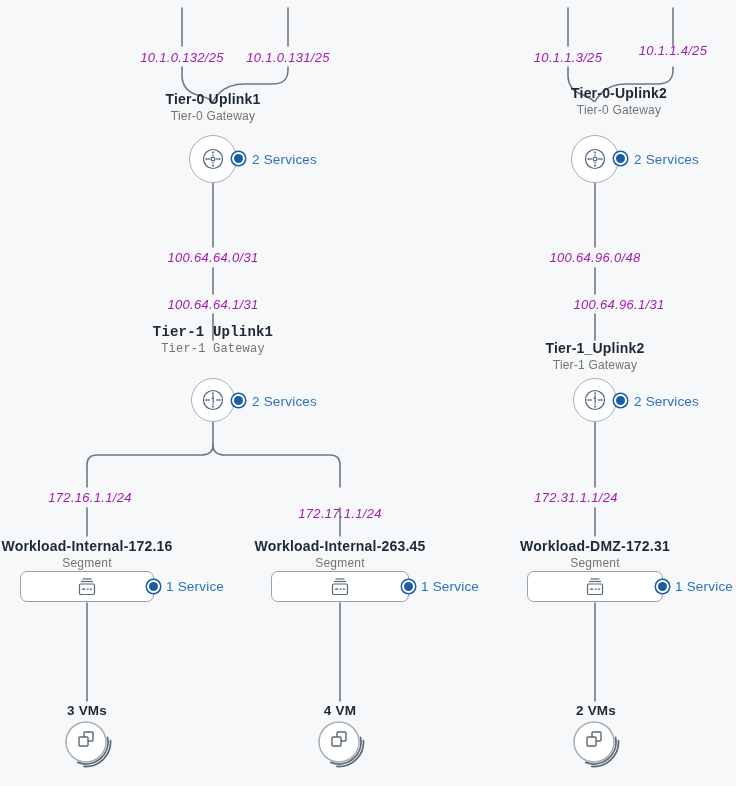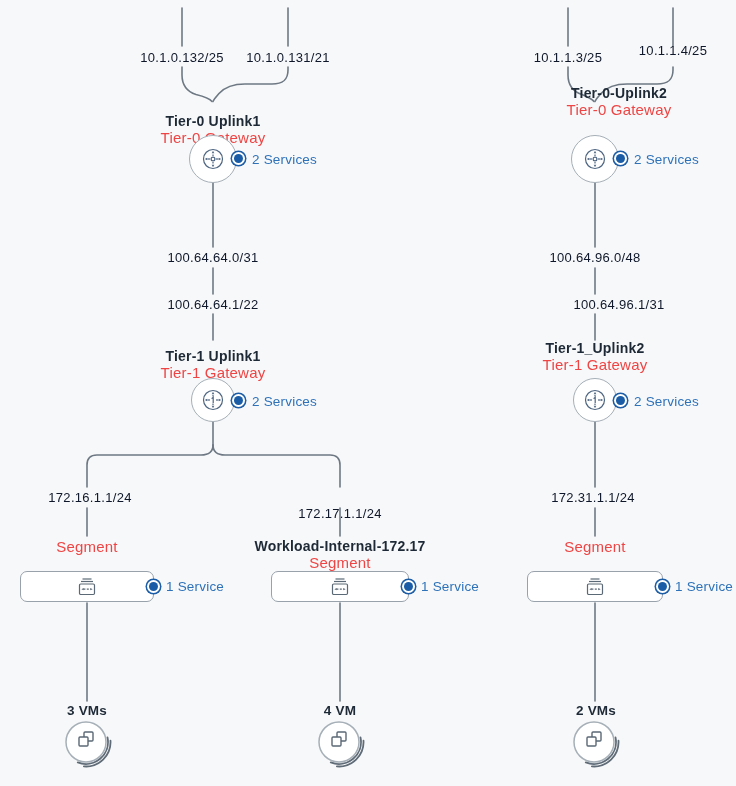--- a/index.html
+++ b/index.html
@@ -8,25 +8,25 @@
     font-family:"Liberation Sans",sans-serif;
     background:#f7f8f9;
     overflow:hidden;
   }
   .canvas{position:relative;width:736px;height:786px;background:#f7f8f9;}
   .edges{position:absolute;left:0;top:0;}
   .edges path{stroke:#6e7884;stroke-width:1.6;fill:none;stroke-linecap:round;}
   .cx{transform:translateX(-50%);}
   .ip{
     position:absolute;white-space:nowrap;
-    font-size:13px;color:#0f172a;letter-spacing:.3px;line-height:15px;
+    font-size:13px;color:#a21caf;letter-spacing:.3px;line-height:15px;font-style:italic;
   }
   .node-header{position:absolute;text-align:center;white-space:nowrap;}
   .title{font-size:14px;font-weight:bold;color:#1d2936;letter-spacing:.2px;line-height:16px;}
-  .sub{font-size:15px;color:#ef4444;letter-spacing:.2px;line-height:14px;margin-top:2px;}
+  .sub{font-size:12px;color:#737373;letter-spacing:.2px;line-height:14px;margin-top:2px;}
   .gw-circle{
     position:absolute;border-radius:50%;
     background:#fff;border:1.5px solid #a6afb7;
     display:flex;align-items:center;justify-content:center;
     box-sizing:border-box;cursor:pointer;
   }
   .seg-box{
     position:absolute;height:31px;border-radius:7px;
     background:#fff;border:1.5px solid #99a2ab;
     display:flex;align-items:center;justify-content:center;
@@ -88,32 +88,32 @@
 
     <path d="M595,422 V487"></path>
     <path d="M595,508 V536"></path>
 
     <path d="M87,603 V701"></path>
     <path d="M340,603 V701"></path>
     <path d="M595,603 V701"></path>
   </svg>
 
   <span class="ip cx" style="left:182px;top:50px;">10.1.0.132/25</span>
-  <span class="ip cx" style="left:288px;top:50px;">10.1.0.131/21</span>
+  <span class="ip cx" style="left:288px;top:50px;">10.1.0.131/25</span>
   <span class="ip cx" style="left:568px;top:50px;">10.1.1.3/25</span>
   <span class="ip cx" style="left:673px;top:43px;">10.1.1.4/25</span>
   <span class="ip cx" style="left:213px;top:250px;">100.64.64.0/31</span>
-  <span class="ip cx" style="left:213px;top:297px;">100.64.64.1/22</span>
+  <span class="ip cx" style="left:213px;top:297px;">100.64.64.1/31</span>
   <span class="ip cx" style="left:595px;top:250px;">100.64.96.0/48</span>
   <span class="ip cx" style="left:595px;top:297px;margin-left:24px;">100.64.96.1/31</span>
   <span class="ip cx" style="left:90px;top:490px;">172.16.1.1/24</span>
   <span class="ip cx" style="left:340px;top:490px;margin-top:16px;">172.17.1.1/24</span>
-  <span class="ip cx" style="left:593px;top:490px;">172.31.1.1/24</span>
-
-  <div class="node-header cx" style="left:213px;top:113px;">
+  <span class="ip cx" style="left:576px;top:490px;">172.31.1.1/24</span>
+
+  <div class="node-header cx" style="left:213px;top:91px;">
     <div class="title">Tier-0 Uplink1</div>
     <div class="sub">Tier-0 Gateway</div>
   </div>
   <div class="gw-circle" style="left:189px;top:135px;width:48px;height:48px;">
     <svg width="26" height="26" viewBox="0 0 26 26">
       <circle class="glyph" cx="13" cy="13" r="9.5"></circle>
       <line class="glyph" x1="13" y1="10" x2="13" y2="7.4" stroke-dasharray="1.6 1.2"></line>
       <polygon class="glyph-fill" points="13,4.8 11.7,7.2 14.3,7.2"></polygon>
       <line class="glyph" x1="13" y1="16" x2="13" y2="18.6" stroke-dasharray="1.6 1.2"></line>
       <polygon class="glyph-fill" points="13,21.2 11.7,18.8 14.3,18.8"></polygon>
@@ -141,21 +141,21 @@
       <line class="glyph" x1="10" y1="13" x2="7.4" y2="13"></line>
       <polygon class="glyph-fill" points="4.8,13 7.2,11.7 7.2,14.3"></polygon>
       <line class="glyph" x1="16" y1="13" x2="18.6" y2="13"></line>
       <polygon class="glyph-fill" points="21.2,13 18.8,11.7 18.8,14.3"></polygon>
       <circle class="glyph" cx="13" cy="13" r="1.9"></circle>
     </svg>
   </div>
   <div class="badge" style="left:616px;top:154px;"></div>
   <span class="svc" style="left:634px;top:152px;">2 Services</span>
 
-  <div class="node-header cx" style="left:213px;top:348px;">
+  <div class="node-header cx" style="left:213px;top:324px;font-family:Liberation Mono, monospace;">
     <div class="title">Tier-1 Uplink1</div>
     <div class="sub">Tier-1 Gateway</div>
   </div>
   <div class="gw-circle" style="left:191px;top:378px;width:44px;height:44px;">
     <svg width="26" height="26" viewBox="0 0 26 26">
       <circle class="glyph" cx="13" cy="13" r="9.5"></circle>
       <line class="glyph" x1="13" y1="9.6" x2="13" y2="7.4" stroke-dasharray="1.6 1.2"></line>
       <polygon class="glyph-fill" points="13,4.8 11.7,7.2 14.3,7.2"></polygon>
       <line class="glyph" x1="13" y1="16.4" x2="13" y2="18.6" stroke-dasharray="1.6 1.2"></line>
       <polygon class="glyph-fill" points="13,21.2 11.7,18.8 14.3,18.8"></polygon>
@@ -184,53 +184,55 @@
       <polygon class="glyph-fill" points="4.8,13 7.2,11.7 7.2,14.3"></polygon>
       <line class="glyph" x1="16" y1="13" x2="18.6" y2="13"></line>
       <polygon class="glyph-fill" points="21.2,13 18.8,11.7 18.8,14.3"></polygon>
       <path class="glyph" d="M11.6,11.6 L13.2,10.3 L13.2,16" stroke-width="1.5"></path>
     </svg>
   </div>
   <div class="badge" style="left:616px;top:396px;"></div>
   <span class="svc" style="left:634px;top:394px;">2 Services</span>
 
   <div class="node-header cx" style="left:87px;top:538px;">
+    <div class="title">Workload-Internal-172.16</div>
     <div class="sub">Segment</div>
   </div>
   <div class="seg-box" style="left:20px;top:571px;width:134px;">
     <svg width="24" height="22" viewBox="0 0 24 22">
       <line class="seg-glyph" x1="7.5" y1="3" x2="16.5" y2="3"></line>
       <line class="seg-glyph" x1="6" y1="5.5" x2="18" y2="5.5"></line>
       <rect class="seg-glyph" x="4.5" y="8" width="15" height="10.5" rx="1.2"></rect>
       <line class="seg-glyph" x1="8.4" y1="13.2" x2="15.6" y2="13.2" stroke-dasharray="2 1.4"></line>
       <polygon class="seg-glyph-fill" points="6.4,13.2 8.7,12.1 8.7,14.3"></polygon>
       <polygon class="seg-glyph-fill" points="17.6,13.2 15.3,12.1 15.3,14.3"></polygon>
     </svg>
   </div>
   <div class="badge" style="left:149px;top:582px;"></div>
   <span class="svc" style="left:166px;top:579px;">1 Service</span>
 
   <div class="node-header cx" style="left:340px;top:538px;">
-    <div class="title">Workload-Internal-172.17</div>
+    <div class="title">Workload-Internal-263.45</div>
     <div class="sub">Segment</div>
   </div>
   <div class="seg-box" style="left:271px;top:571px;width:138px;">
     <svg width="24" height="22" viewBox="0 0 24 22">
       <line class="seg-glyph" x1="7.5" y1="3" x2="16.5" y2="3"></line>
       <line class="seg-glyph" x1="6" y1="5.5" x2="18" y2="5.5"></line>
       <rect class="seg-glyph" x="4.5" y="8" width="15" height="10.5" rx="1.2"></rect>
       <line class="seg-glyph" x1="8.4" y1="13.2" x2="15.6" y2="13.2" stroke-dasharray="2 1.4"></line>
       <polygon class="seg-glyph-fill" points="6.4,13.2 8.7,12.1 8.7,14.3"></polygon>
       <polygon class="seg-glyph-fill" points="17.6,13.2 15.3,12.1 15.3,14.3"></polygon>
     </svg>
   </div>
   <div class="badge" style="left:404px;top:582px;"></div>
   <span class="svc" style="left:421px;top:579px;">1 Service</span>
 
   <div class="node-header cx" style="left:595px;top:538px;">
+    <div class="title">Workload-DMZ-172.31</div>
     <div class="sub">Segment</div>
   </div>
   <div class="seg-box" style="left:527px;top:571px;width:136px;">
     <svg width="24" height="22" viewBox="0 0 24 22">
       <line class="seg-glyph" x1="7.5" y1="3" x2="16.5" y2="3"></line>
       <line class="seg-glyph" x1="6" y1="5.5" x2="18" y2="5.5"></line>
       <rect class="seg-glyph" x="4.5" y="8" width="15" height="10.5" rx="1.2"></rect>
       <line class="seg-glyph" x1="8.4" y1="13.2" x2="15.6" y2="13.2" stroke-dasharray="2 1.4"></line>
       <polygon class="seg-glyph-fill" points="6.4,13.2 8.7,12.1 8.7,14.3"></polygon>
       <polygon class="seg-glyph-fill" points="17.6,13.2 15.3,12.1 15.3,14.3"></polygon>

